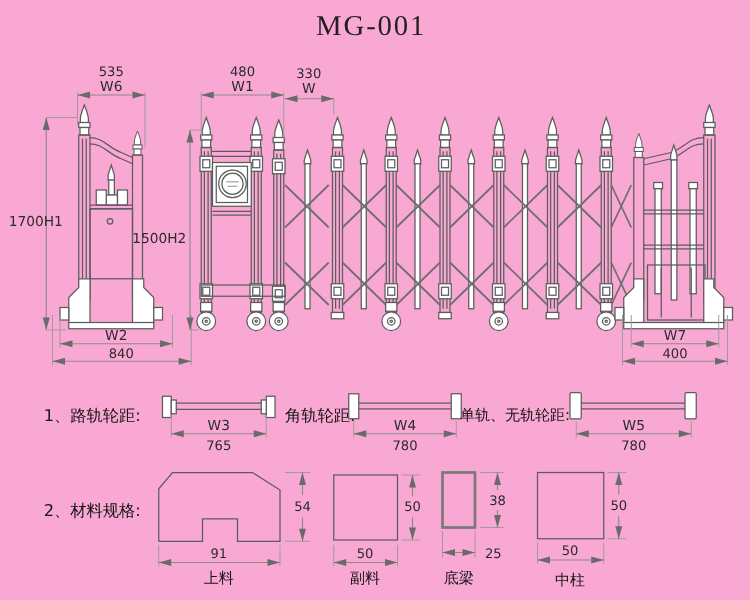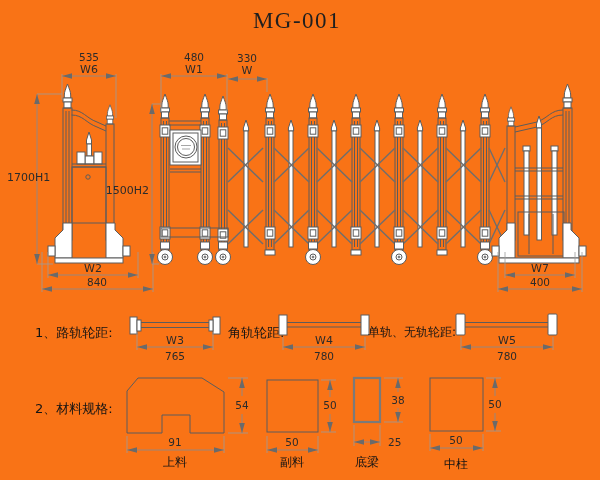--- a/index.html
+++ b/index.html
@@ -1,16 +1,16 @@
 <!DOCTYPE html>
 <html><head>
 <meta charset="utf-8">
 <style>
   html,body{margin:0;padding:0;background:#ffffff;}
-  #stage{position:relative;width:600px;height:480px;background:#f97316;overflow:hidden;}
+  #stage{position:relative;width:600px;height:480px;background:#f9a8d4;overflow:hidden;}
   svg{display:block;}
   text{fill:#1f1f1f;}
   .title{font:23px "Liberation Serif","DejaVu Serif",serif;letter-spacing:1.5px;}
   .dn{font:10.5px "DejaVu Sans","Liberation Sans",sans-serif;fill:#2b2b2b;}
   .wl{font:11px "DejaVu Sans","Liberation Sans",sans-serif;fill:#2b2b2b;}
   .cjk{font:13px "DejaVu Sans","Liberation Sans",sans-serif;fill:#141414;}
   .cjk-sm{font:12px "DejaVu Sans","Liberation Sans",sans-serif;fill:#141414;}
   .ln{fill:none;stroke:#5c5c5c;stroke-width:1;}
   .lnf{fill:#ffffff;stroke:#5c5c5c;stroke-width:1;}
   .thick{fill:none;stroke:#7a7a7a;stroke-width:2.2;}

